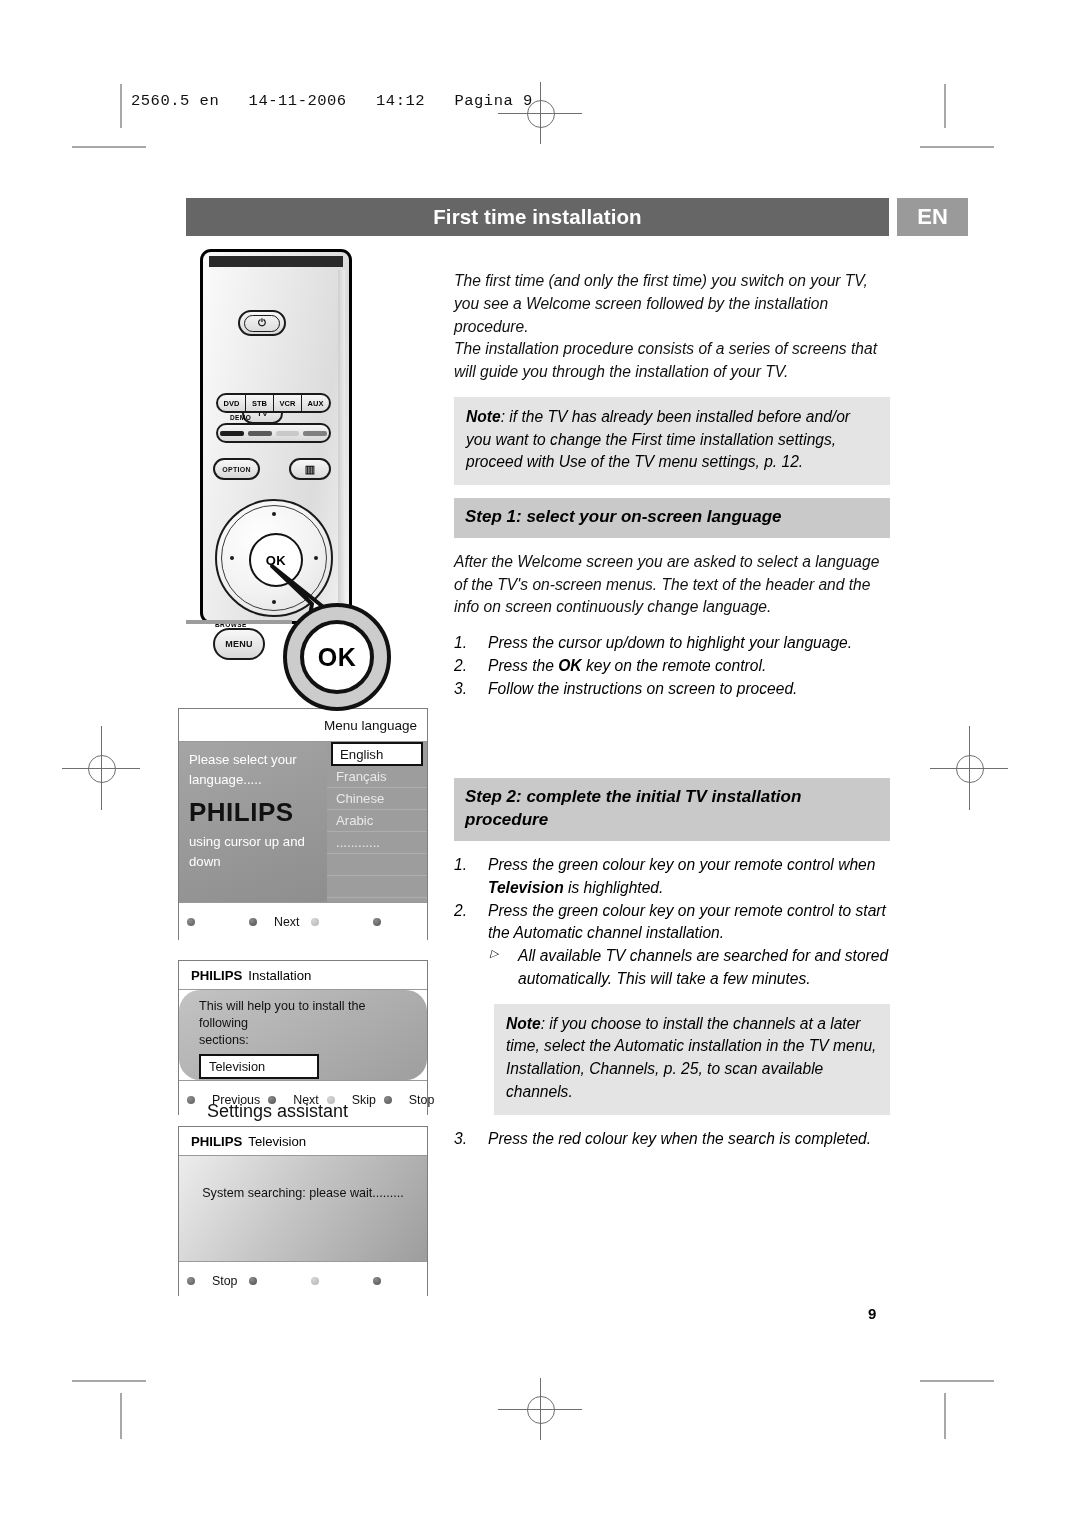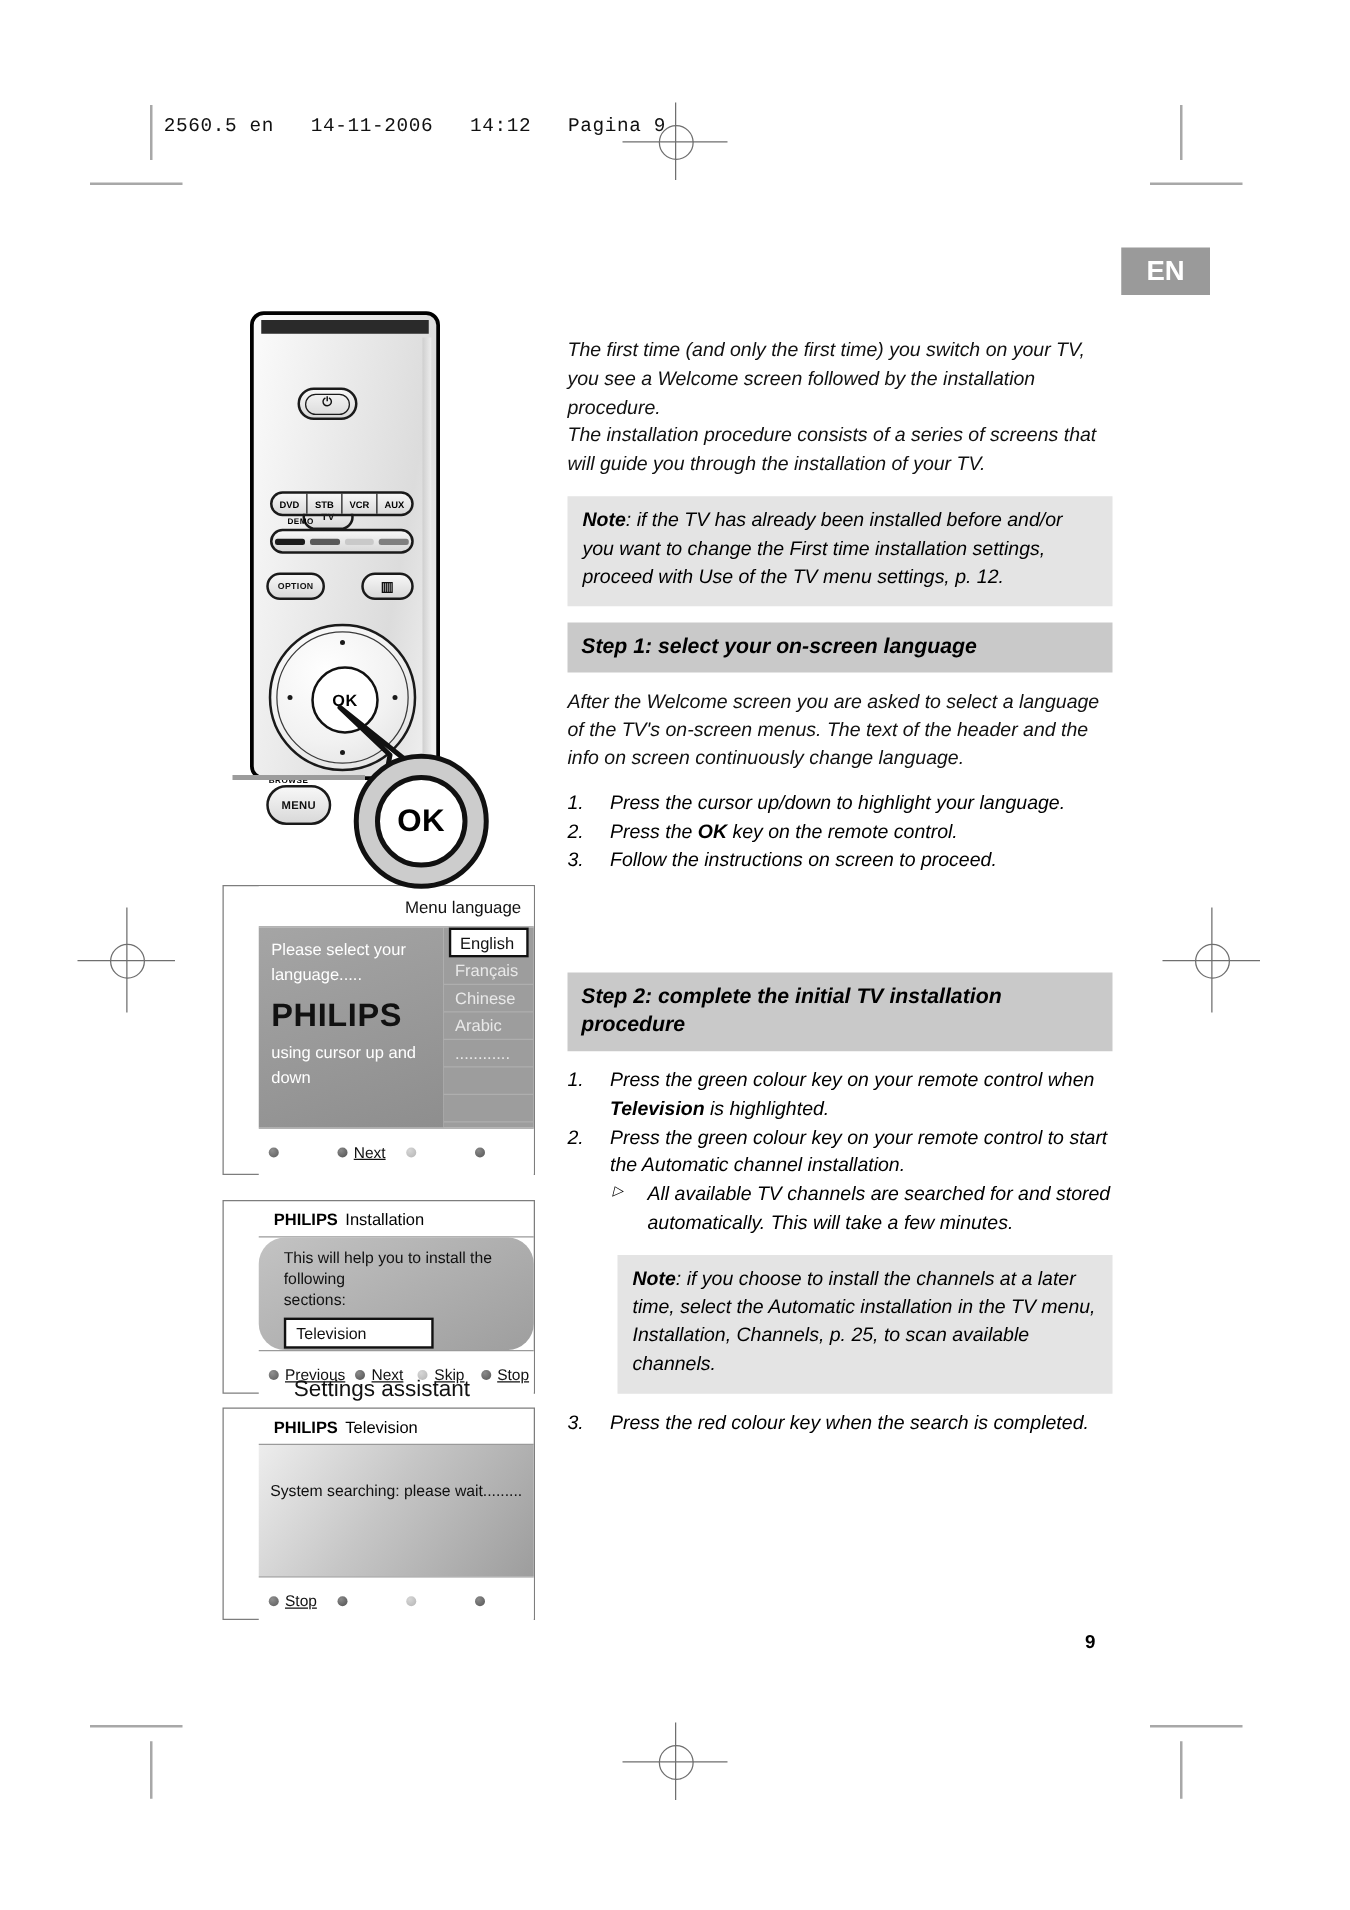--- a/index.html
+++ b/index.html
@@ -134,42 +134,42 @@
   }
   .callout .ring{
     width:66px;height:66px;border:4px solid #111;border-radius:50%;background:#fff;
     display:flex;align-items:center;justify-content:center;
     font-size:25px;font-weight:bold;letter-spacing:.5px;
   }
   .callout-tail{position:absolute;left:268px;top:560px;width:80px;height:80px;z-index:4;}
 
   
   .tvscreen{
-    position:absolute;border:1.5px solid #7d7d7d;background:#fff;box-sizing:border-box;padding-left:28px;
+    position:absolute;border:1.5px solid #7d7d7d;background:#fff;box-sizing:border-box;
   }
   .tv1{left:178px;top:708px;width:250px;height:232px;}
   .tv1 .hdr{height:32px;background:#fff;display:flex;align-items:center;justify-content:flex-end;
      padding-right:10px;font-size:13.5px;color:#111;border-bottom:1.5px solid #9a9a9a;}
   .tv1 .body{display:flex;height:160px;}
   .tv1 .left{
     width:148px;background:linear-gradient(160deg,#a5a5a5,#8e8e8e);
     color:#fff;padding:8px 10px 0 10px;box-sizing:border-box;position:relative;
   }
   .tv1 .left .l{font-size:13.2px;line-height:1.55;}
   .tv1 .left .philips{font-size:26px;font-weight:bold;color:#111;letter-spacing:.5px;margin:6px 0 4px 0;}
   .tv1 .right{flex:1;background:#9d9d9d;position:relative;}
   .langitem{height:22px;display:flex;align-items:center;padding-left:9px;
      font-size:13.2px;color:#e9e9e9;border-bottom:1px solid #aeaeae;box-sizing:border-box;}
   .langitem.sel{background:#fff;color:#111;border:2px solid #111;height:24px;margin:0 4px;
      padding-left:7px;}
   .tvfoot{
     height:38px;background:#fff;border-top:1.5px solid #9a9a9a;
     display:flex;align-items:center;font-size:12.4px;color:#111;
   }
-  .tvfoot .slot{flex:1;display:flex;align-items:center;gap:5px;padding-left:8px;text-decoration:underline;}
+  .tvfoot .slot{flex:1;display:flex;align-items:center;gap:17px;padding-left:8px;}
   .dot{width:8px;height:8px;border-radius:50%;display:inline-block;}
   .dot.red{background:radial-gradient(circle at 35% 30%,#8f8f8f,#5b5b5b);}
   .dot.grn{background:radial-gradient(circle at 35% 30%,#8a8a8a,#4f4f4f);}
   .dot.ylw{background:radial-gradient(circle at 35% 30%,#d6d6d6,#b4b4b4);}
   .dot.blu{background:radial-gradient(circle at 35% 30%,#8a8a8a,#555);}
 
   .tv2{left:178px;top:960px;width:250px;height:155px;}
   .tv2 .hdr{height:28px;display:flex;align-items:center;padding-left:12px;gap:6px;
      font-size:13.2px;border-bottom:1.5px solid #9a9a9a;}
   .tv2 .hdr b{font-weight:bold;}
@@ -216,20 +216,23 @@
       <div class="c"></div>
   </div>
   <div class="reg" style="left:498px;top:1378px;width:84px;height:62px;">
     <div class="h"></div>
       <div class="v"></div>
       <div class="c"></div>
   </div>
 
   <div class="slug">2560.5 en   14-11-2006   14:12   Pagina 9</div>
 
+  <div class="titlebar">
+    <span>First time installation</span>
+  </div>
   <div class="enbadge">
     <span>EN</span>
   </div>
 
   <div class="remote">
     <div class="ir"></div>
     <div class="sidestripe"></div>
 
     <div class="rbtn pwr">
       <div class="inner">⏻</div>

